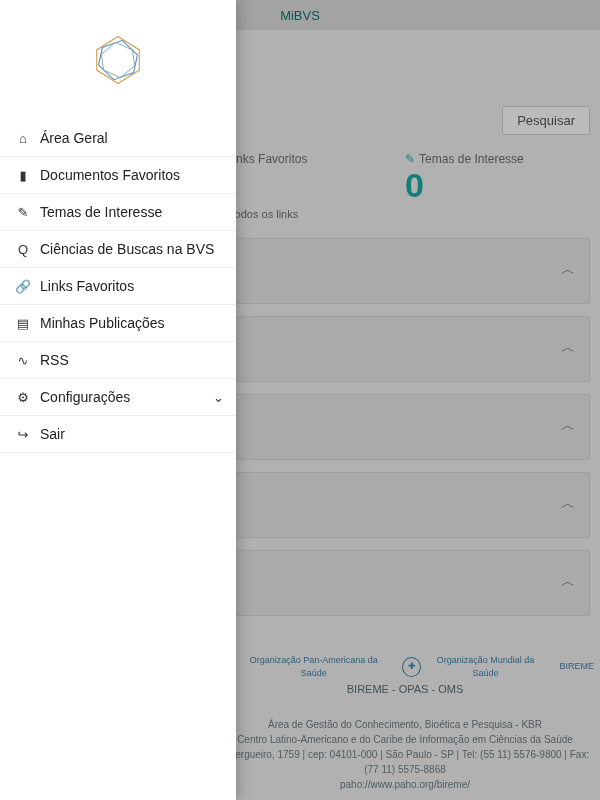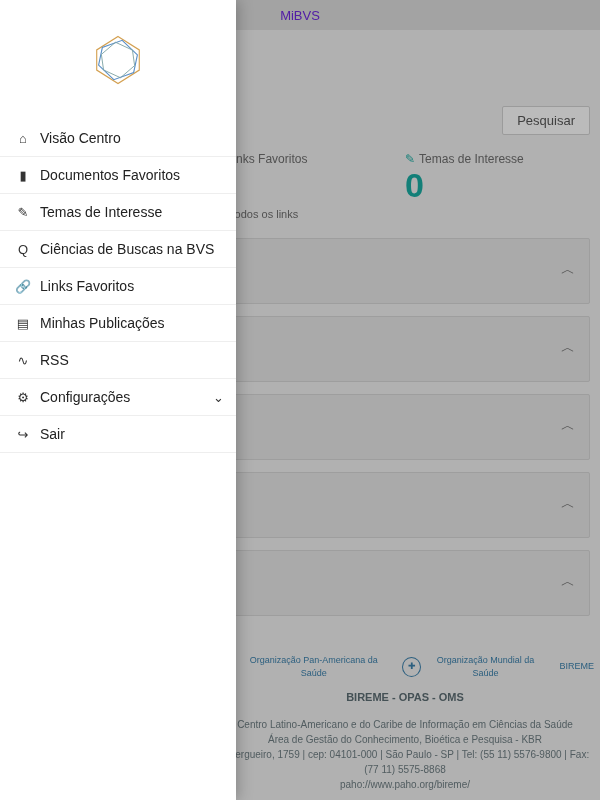--- a/index.html
+++ b/index.html
@@ -3,41 +3,41 @@
 <meta charset="utf-8">
 <style>
   * { box-sizing: border-box; margin: 0; padding: 0; }
   html, body { width: 600px; height: 800px; overflow: hidden; font-family: Arial, Helvetica, sans-serif; }
   .app { position: relative; width: 600px; height: 800px; background: #f0f0f0; }
 
   
   .backdrop { position: absolute; inset: 0; background: #e8e8e8; filter: brightness(0.93); }
   .overlay-dim { position: absolute; inset: 0; background: rgba(0,0,0,0.18); }
 
-  .topbar { height: 30px; background: #d6d6d6; display: flex; align-items: center; justify-content: center; font-size: 13px; color: #6d28d9; }
+  .topbar { height: 30px; background: #d6d6d6; display: flex; align-items: center; justify-content: center; font-size: 13px; color: #0f766e; }
 
   .search-row { position: absolute; top: 106px; right: 10px; }
   .search-btn { background: #f5f5f5; border: 1px solid #ccc; padding: 6px 14px; font-size: 13px; color: #555; border-radius: 2px; }
 
   .cards { position: absolute; top: 150px; left: 210px; right: 10px; display: flex; gap: 6px; }
   .card { flex: 1; background: transparent; padding: 2px; }
   .card-title { font-size: 12px; color: #6b6b6b; margin-bottom: 2px; }
   .card-title .ci { color: #1aa89e; margin-right: 4px; font-size: 12px; }
   .card-num { font-size: 34px; font-weight: bold; color: #1aa89e; line-height: 1; }
   .card-link { font-size: 11px; color: #6b6b6b; margin-top: 6px; }
 
   .panels { position: absolute; top: 238px; left: 210px; right: 10px; display: flex; flex-direction: column; gap: 12px; }
   .panel { background: #e0e0e0; height: 66px; border: 1px solid #d0d0d0; border-radius: 2px; position: relative; }
   .panel .chev { position: absolute; right: 14px; top: 22px; color: #777; font-size: 14px; }
 
   .footer { position: absolute; bottom: 0; left: 210px; right: 0; padding: 10px 6px 8px 6px; font-size: 10px; color: #6b7a7f; text-align: center; line-height: 1.5; }
-  .footer .logos { display: flex; gap: 14px; margin-bottom: 8px; align-items: center; }
+  .footer .logos { display: flex; gap: 14px; margin-bottom: 0; align-items: center; }
   .footer .logo { display: flex; align-items: center; gap: 4px; font-size: 9px; color: #3b7ea8; }
   .footer .logo-circle { width: 20px; height: 20px; border: 1.5px solid #3b7ea8; border-radius: 50%; display: flex; align-items: center; justify-content: center; font-size: 9px; }
-  .footer .org-line { font-weight: bold; font-size: 11px; margin-bottom: 12px; color: #5a6a70; }
+  .footer .org-line { font-weight: normal; font-size: 11px; margin-bottom: 20px; color: #5a6a70; }
 
   
   .sidebar { position: absolute; top: 0; left: 0; width: 236px; height: 800px; background: #fff; box-shadow: 2px 0 14px rgba(0,0,0,0.25); display: flex; flex-direction: column; }
   .sidebar-logo { height: 120px; display: flex; align-items: center; justify-content: center; }
   .sidebar-logo svg { width: 56px; height: 56px; }
 
   .nav { list-style: none; }
   .nav li { display: flex; align-items: center; padding: 10px 12px; border-bottom: 1px solid #eee; font-size: 14px; color: #222; cursor: pointer; }
   .nav li .mi { width: 22px; text-align: center; margin-right: 6px; color: #333; font-size: 13px; }
   .nav li .expand { margin-left: auto; color: #333; font-size: 13px; }
@@ -92,42 +92,42 @@
           </div>
         <div class="logo">
             <span class="logo-circle">✚</span>
             <span>Organização Mundial da Saúde</span>
           </div>
         <div class="logo">
             <span>BIREME</span>
           </div>
       </div>
       <div class="org-line">BIREME - OPAS - OMS</div>
+      <div>Área de Gestão do Conhecimento, Bioética e Pesquisa - KBR</div>
       <div>Centro Latino-Americano e do Caribe de Informação em Ciências da Saúde</div>
-      <div>Área de Gestão do Conhecimento, Bioética e Pesquisa - KBR</div>
       <div>a Vergueiro, 1759 | cep: 04101-000 | São Paulo - SP | Tel: (55 11) 5576-9800 | Fax:</div>
       <div>(77 11) 5575-8868</div>
       <div>paho://www.paho.org/bireme/</div>
     </div>
   </div>
 
   <div class="overlay-dim"></div>
 
   <div class="sidebar">
     <div class="sidebar-logo">
       <svg viewBox="0 0 100 100">
         <polygon points="50,8 88,32 88,68 50,92 12,68 12,32" fill="none" stroke="#d4a050" stroke-width="2"></polygon>
         <polygon points="50,14 82,34 82,66 50,86 18,66 18,34" fill="none" stroke="#5a8fc7" stroke-width="2" transform="rotate(12 50 50)"></polygon>
         <polygon points="50,18 78,36 78,64 50,82 22,64 22,36" fill="none" stroke="#7aa0a0" stroke-width="1.5" transform="rotate(-8 50 50)"></polygon>
       </svg>
     </div>
     <ul class="nav">
       <li>
           <span class="mi">⌂</span>
-          <span>Visão Centro</span>
+          <span>Área Geral</span>
         </li>
       <li>
           <span class="mi">▮</span>
           <span>Documentos Favoritos</span>
         </li>
       <li>
           <span class="mi">✎</span>
           <span>Temas de Interesse</span>
         </li>
       <li>

